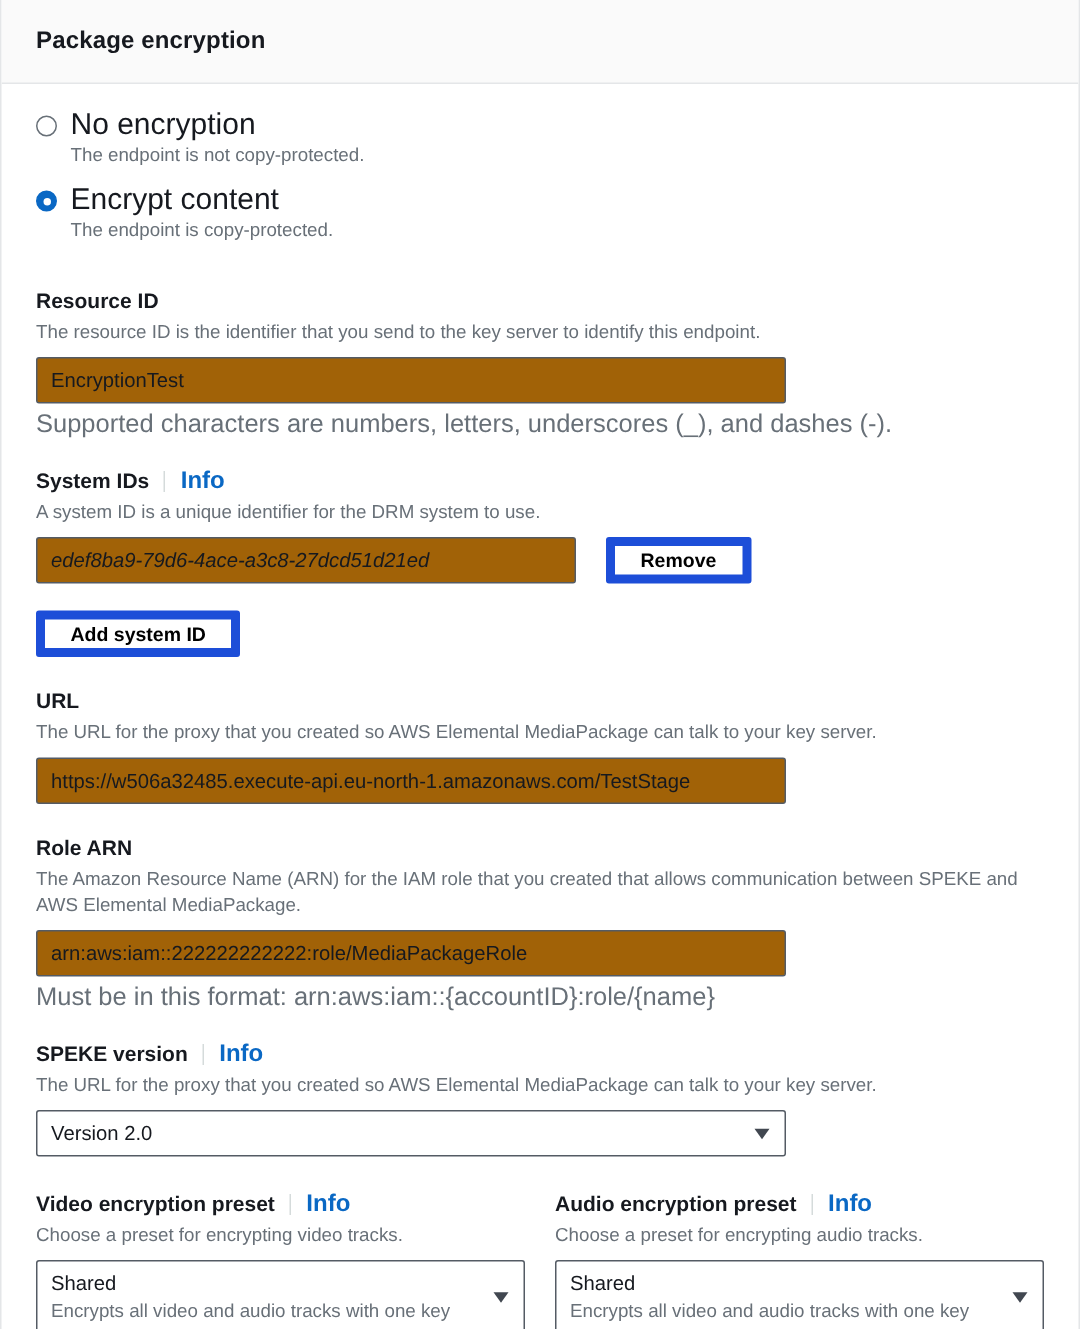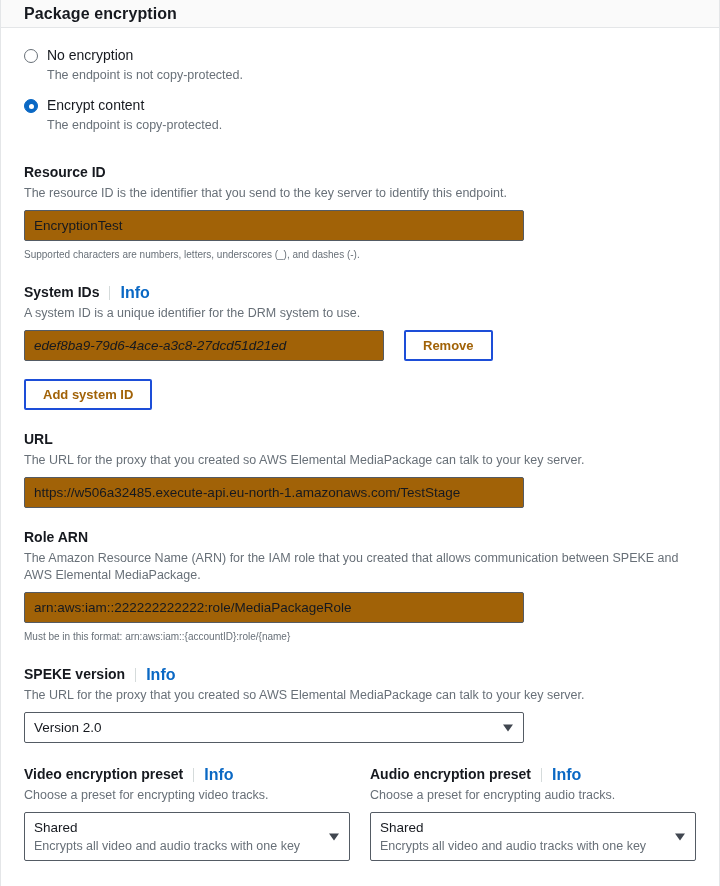--- a/index.html
+++ b/index.html
@@ -21,21 +21,21 @@
     height: 886px;
     box-sizing: border-box;
     border-left: 1px solid #e4e6e8;
     border-right: 1px solid #e4e6e8;
     background: #ffffff;
     overflow: hidden;
   }
 
   
   .panel-header {
-    height: 28px;
+    height: 56px;
     background: #fafafa;
     border-bottom: 1px solid #e4e6e8;
     display: flex;
     align-items: center;
     padding: 0 0 0 23px;
     box-sizing: border-box;
   }
   .panel-title {
     font-size: 16px;
     font-weight: bold;
@@ -78,21 +78,21 @@
     top: 50%;
     width: 5px;
     height: 5px;
     margin-left: -2.5px;
     margin-top: -2.5px;
     border-radius: 50%;
     background: #ffffff;
   }
   .radio-texts { display: block; }
   .radio-label {
-    font-size: 14px;
+    font-size: 20px;
     color: #16191f;
     line-height: 19px;
     display: block;
   }
   .radio-desc {
     font-size: 12.5px;
     color: #687078;
     line-height: 17px;
     display: block;
     margin-top: 2px;
@@ -126,21 +126,21 @@
     line-height: 16px;
   }
   .field-desc {
     font-size: 12.5px;
     color: #687078;
     line-height: 17px;
     margin-top: 3px;
     max-width: 672px;
   }
   .field-hint {
-    font-size: 10px;
+    font-size: 17px;
     color: #687078;
     line-height: 17px;
     margin-top: 5px;
   }
 
   
   .text-input {
     margin-top: 8px;
     height: 31px;
     box-sizing: border-box;
@@ -155,24 +155,24 @@
     overflow: hidden;
     white-space: nowrap;
   }
   .w-500 { width: 500px; }
   .w-360 { width: 360px; }
 
   
   .btn {
     height: 31px;
     box-sizing: border-box;
-    border: 2px solid #1d4ed8;
+    border: 6px solid #1d4ed8;
     border-radius: 2px;
     background: #ffffff;
-    color: #a16207;
+    color: #000000;
     font-family: "Liberation Sans", sans-serif;
     font-size: 13px;
     font-weight: bold;
     display: inline-flex;
     align-items: center;
     justify-content: center;
     padding: 0 17px;
     cursor: pointer;
     white-space: nowrap;
   }

